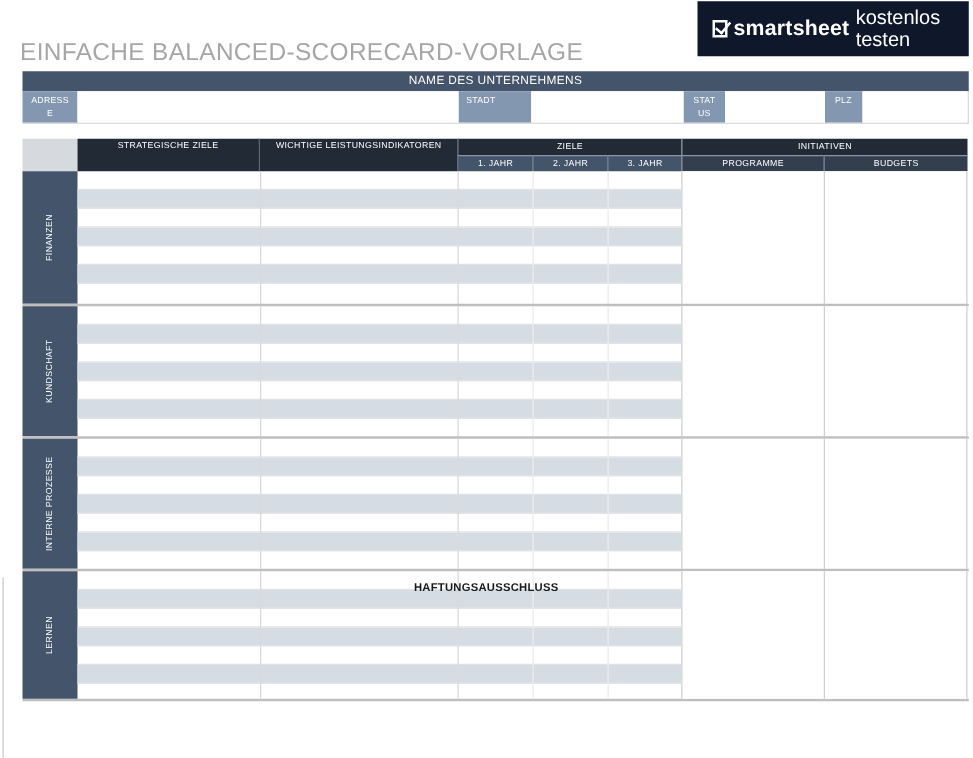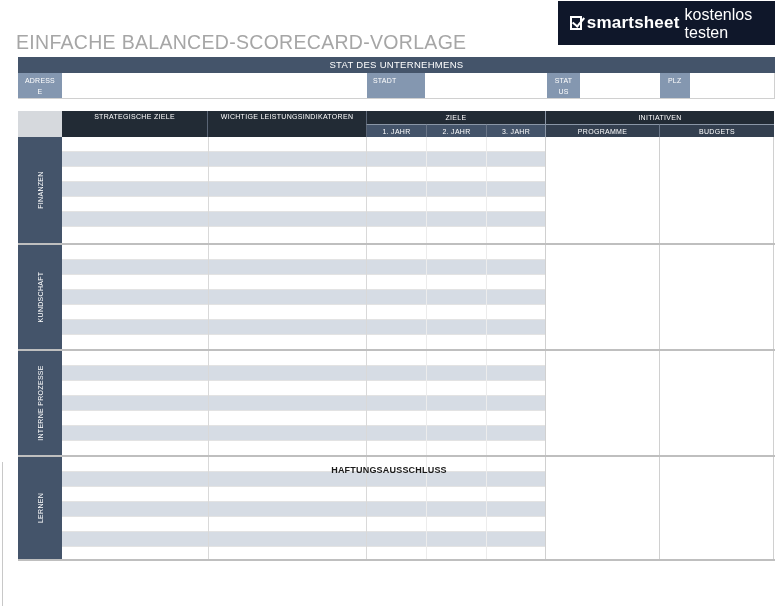--- a/index.html
+++ b/index.html
@@ -39,21 +39,21 @@
 <body>
 
 <div class="title">EINFACHE BALANCED-SCORECARD-VORLAGE</div>
 
 <div class="brand">
   <div class="check"></div>
   <span class="name">smartsheet</span>
   <span class="cta">kostenlos testen</span>
 </div>
 
-<div class="company-bar">STAT DES UNTERNEHMENS</div>
+<div class="company-bar">NAME DES UNTERNEHMENS</div>
 
 <div class="addr-row">
   <div class="addr-label" style="left:0;width:44px;">
     <div>ADRESS</div>
     <div>E</div>
   </div>
   <div class="addr-field" style="left:44px;width:305px;"></div>
 
   <div class="addr-label" style="left:349px;width:58px;text-align:left;padding-left:6px;">
     <div>STADT</div>

